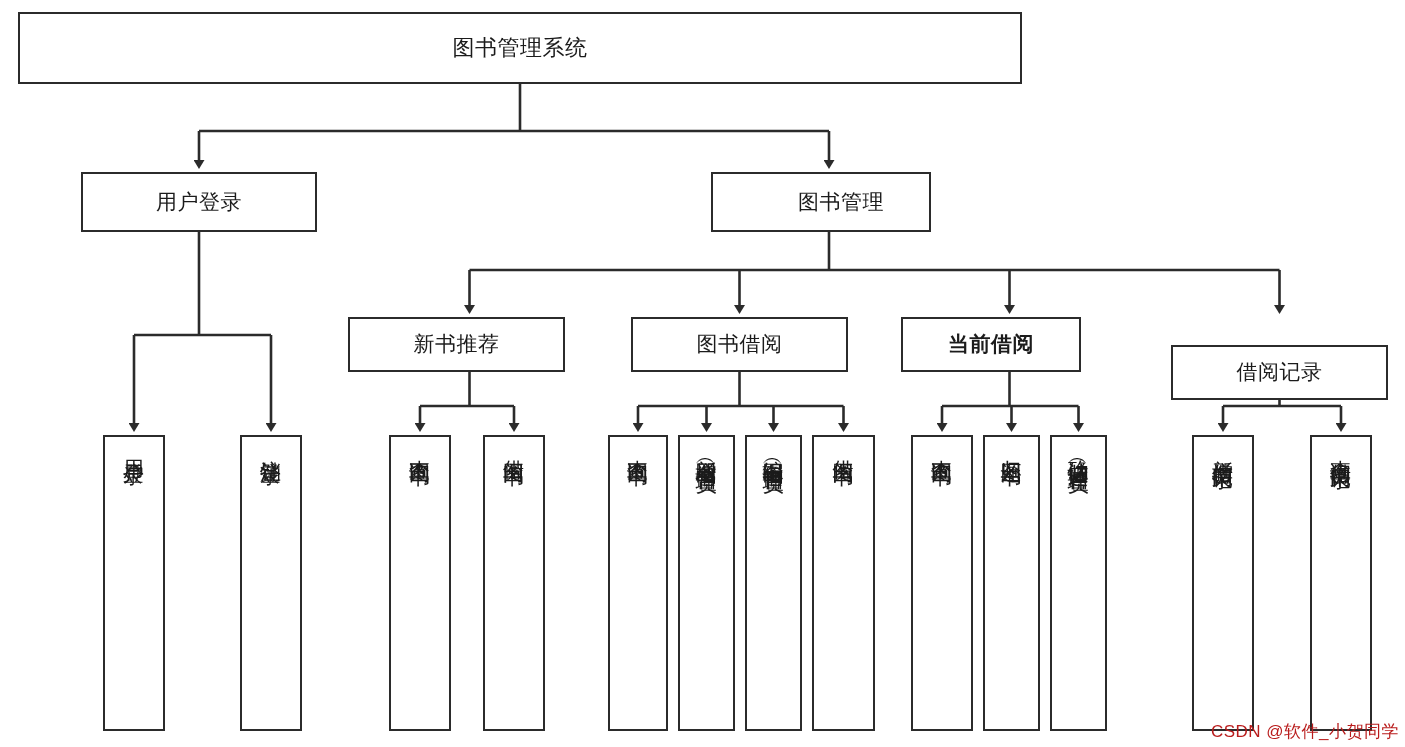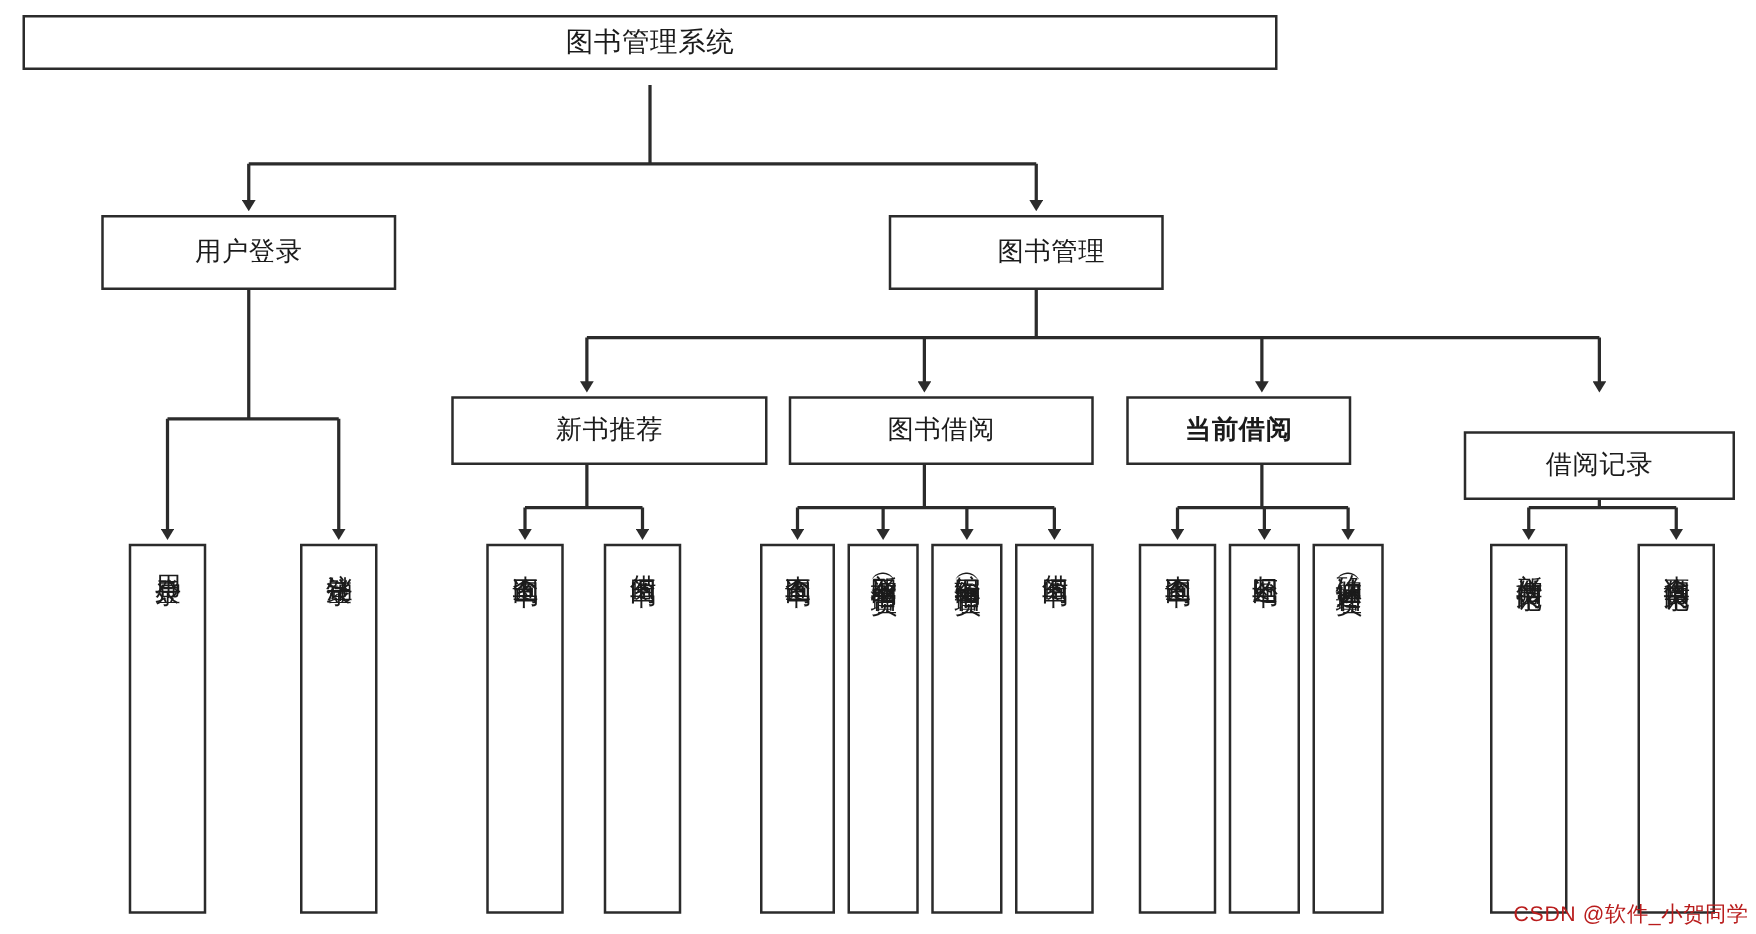--- a/index.html
+++ b/index.html
@@ -96,35 +96,35 @@
         <path d="M942,406 L942,424" marker-end="url(#arrow)"></path>
         <path d="M1011.5,406 L1011.5,424" marker-end="url(#arrow)"></path>
         <path d="M1078.5,406 L1078.5,424" marker-end="url(#arrow)"></path>
         <path d="M1279.5,372 L1279.5,406"></path>
         <path d="M1223,406 L1341,406"></path>
         <path d="M1223,406 L1223,424" marker-end="url(#arrow)"></path>
         <path d="M1341,406 L1341,424" marker-end="url(#arrow)"></path>
       </g>
   </svg>
 
-  <div class="node root horizontal" style="left: 18px; top: 12px; width: 1004px; height: 44px;">
+  <div class="node root horizontal" style="left: 18px; top: 12px; width: 1004px; height: 72px;">
     <span class="label">图书管理系统</span>
   </div>
 
   <div class="node horizontal" style="left: 81px; top: 172px; width: 236px; height: 60px;">
     <span class="label">用户登录</span>
   </div>
   <div class="node horizontal" style="left: 711px; top: 172px; width: 220px; height: 60px; padding-left: 40px;">
     <span class="label">图书管理</span>
   </div>
 
-  <div class="node horizontal" style="left: 361px; top: 317px; width: 253px; height: 55px;">
+  <div class="node horizontal" style="left: 348px; top: 317px; width: 217px; height: 55px;">
     <span class="label">新书推荐</span>
   </div>
-  <div class="node horizontal" style="left: 631px; top: 317px; width: 244px; height: 55px;">
+  <div class="node horizontal" style="left: 631px; top: 317px; width: 217px; height: 55px;">
     <span class="label">图书借阅</span>
   </div>
   <div class="node horizontal" style="left: 901px; top: 317px; width: 180px; height: 55px; font-weight: bold;">
     <span class="label">当前借阅</span>
   </div>
   <div class="node horizontal" style="left: 1171px; top: 317px; width: 217px; height: 55px; margin-top: 28px;">
     <span class="label">借阅记录</span>
   </div>
 
   <div class="node vertical" style="left: 103px; top: 435px; width: 62px; height: 296px;">

